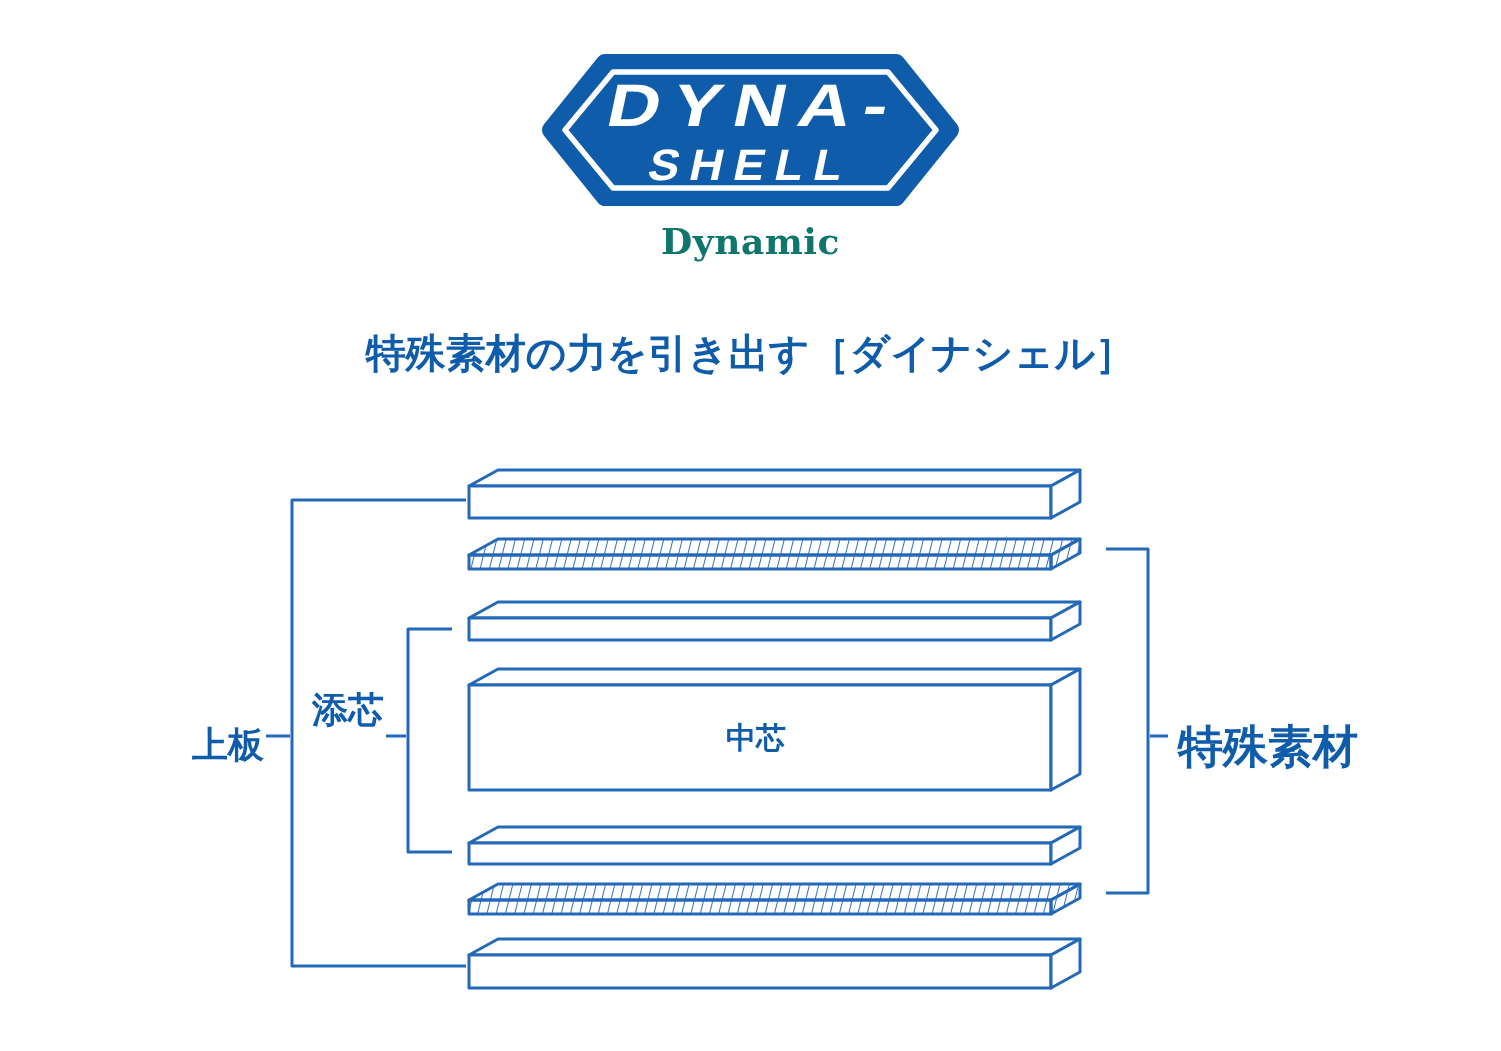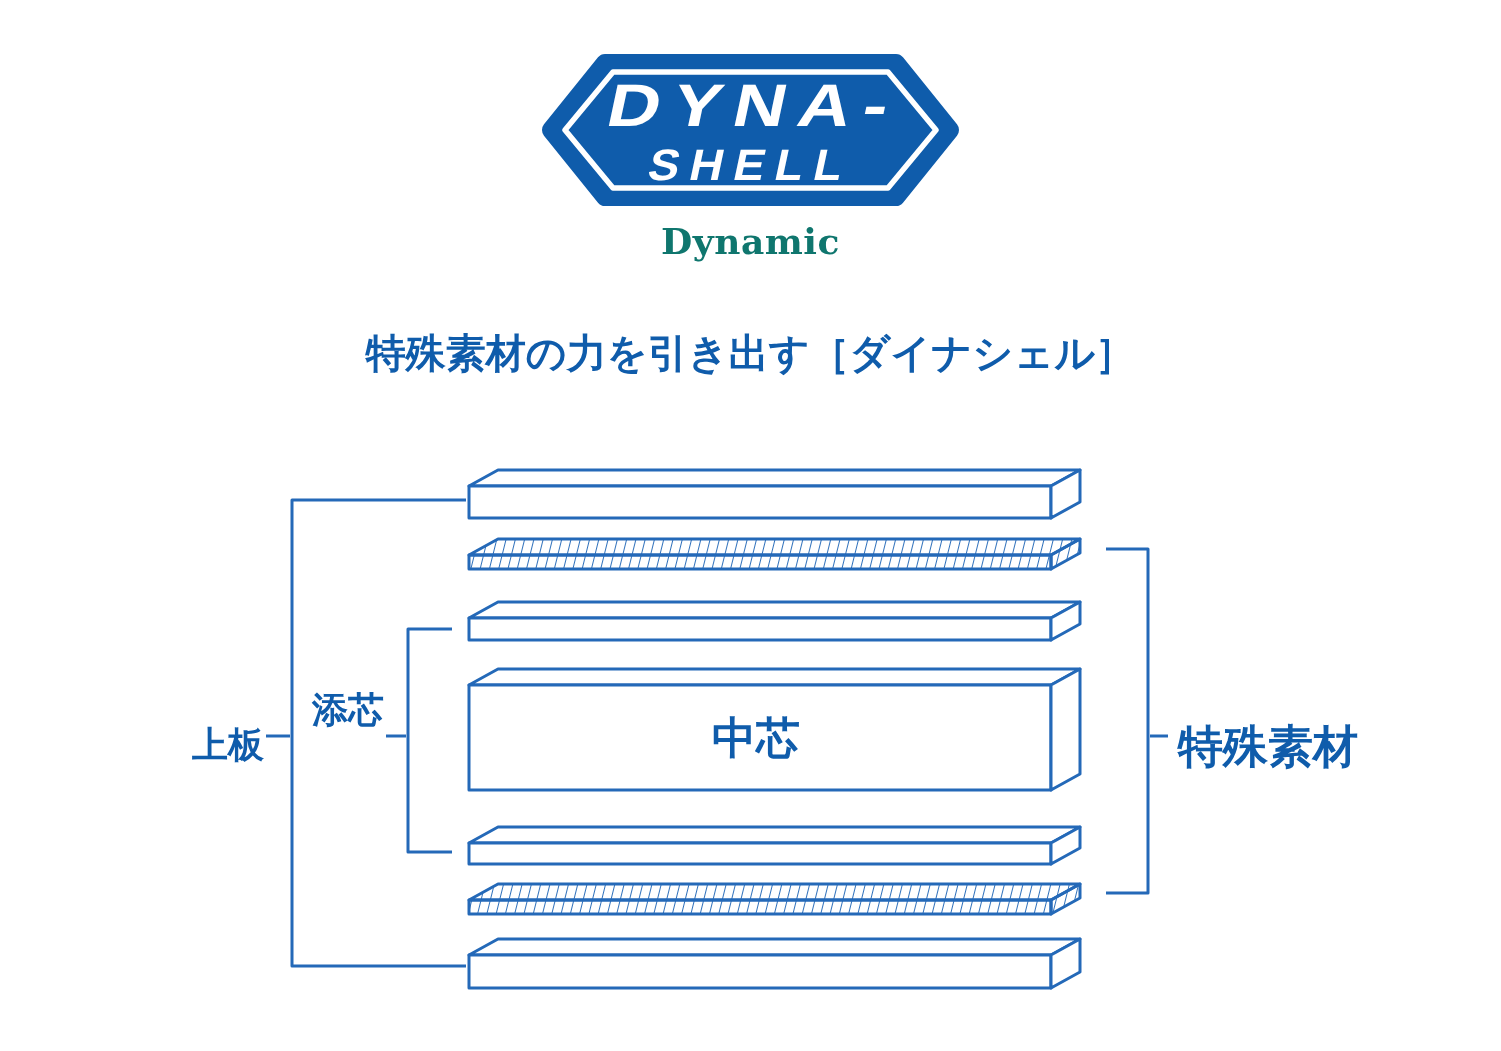--- a/index.html
+++ b/index.html
@@ -29,21 +29,21 @@
   }
   .side-label{
     font-weight:bold;
     font-size:36px;line-height:40px;
     color:#0f5cab;
     white-space:nowrap;
     margin-top:8px;
   }
   .core-label{
     font-weight:bold;
-    font-size:44px;
+    font-size:30px;
     color:#0f5cab;
     transform:translate(-50%,-50%);
     white-space:nowrap;
   }
 </style>
 </head>
 <body>
 
 <div id="canvas">
 

